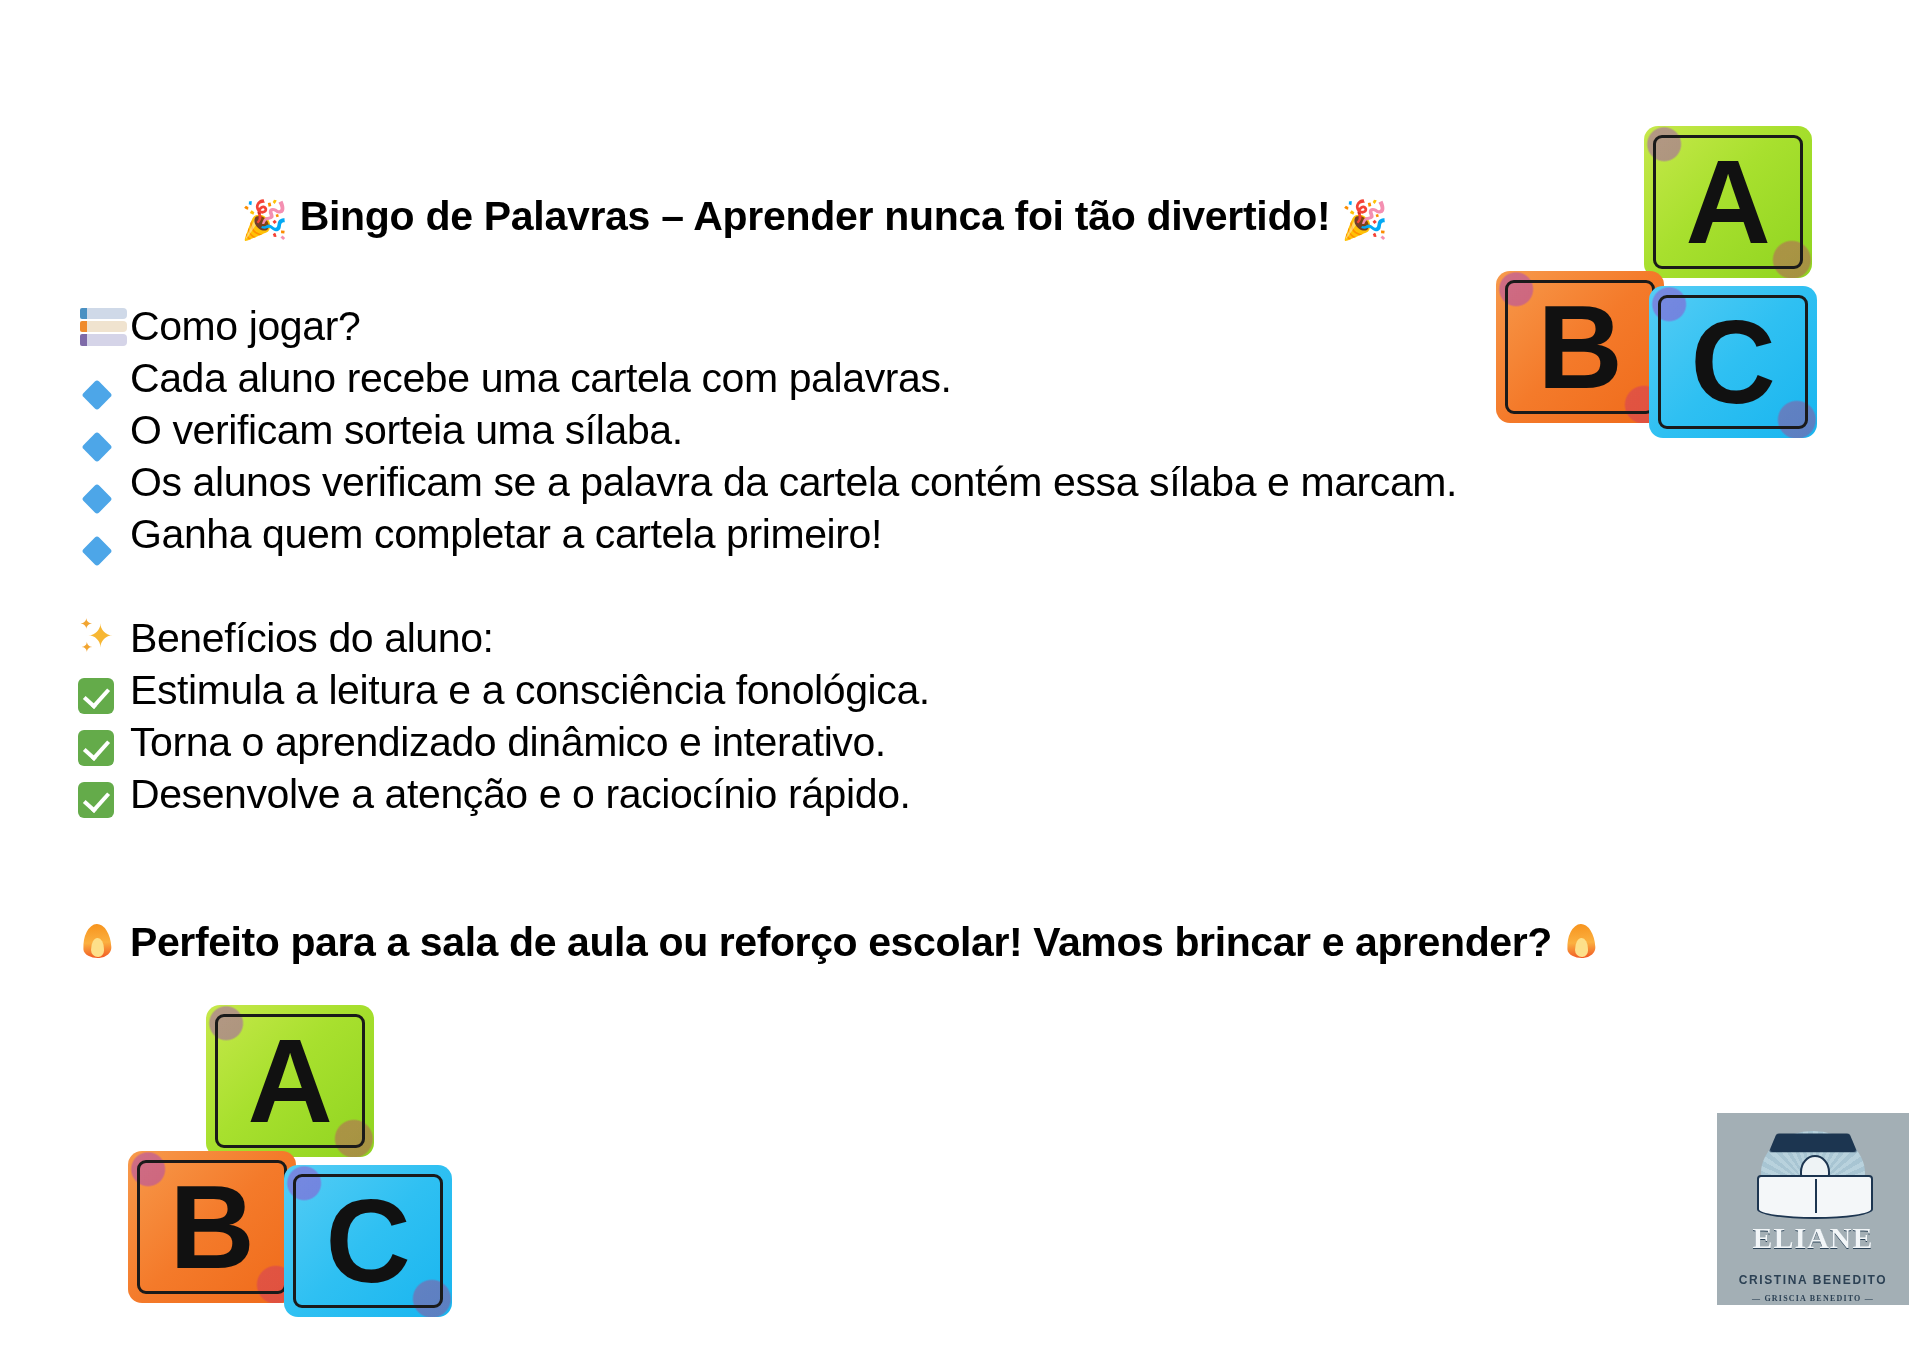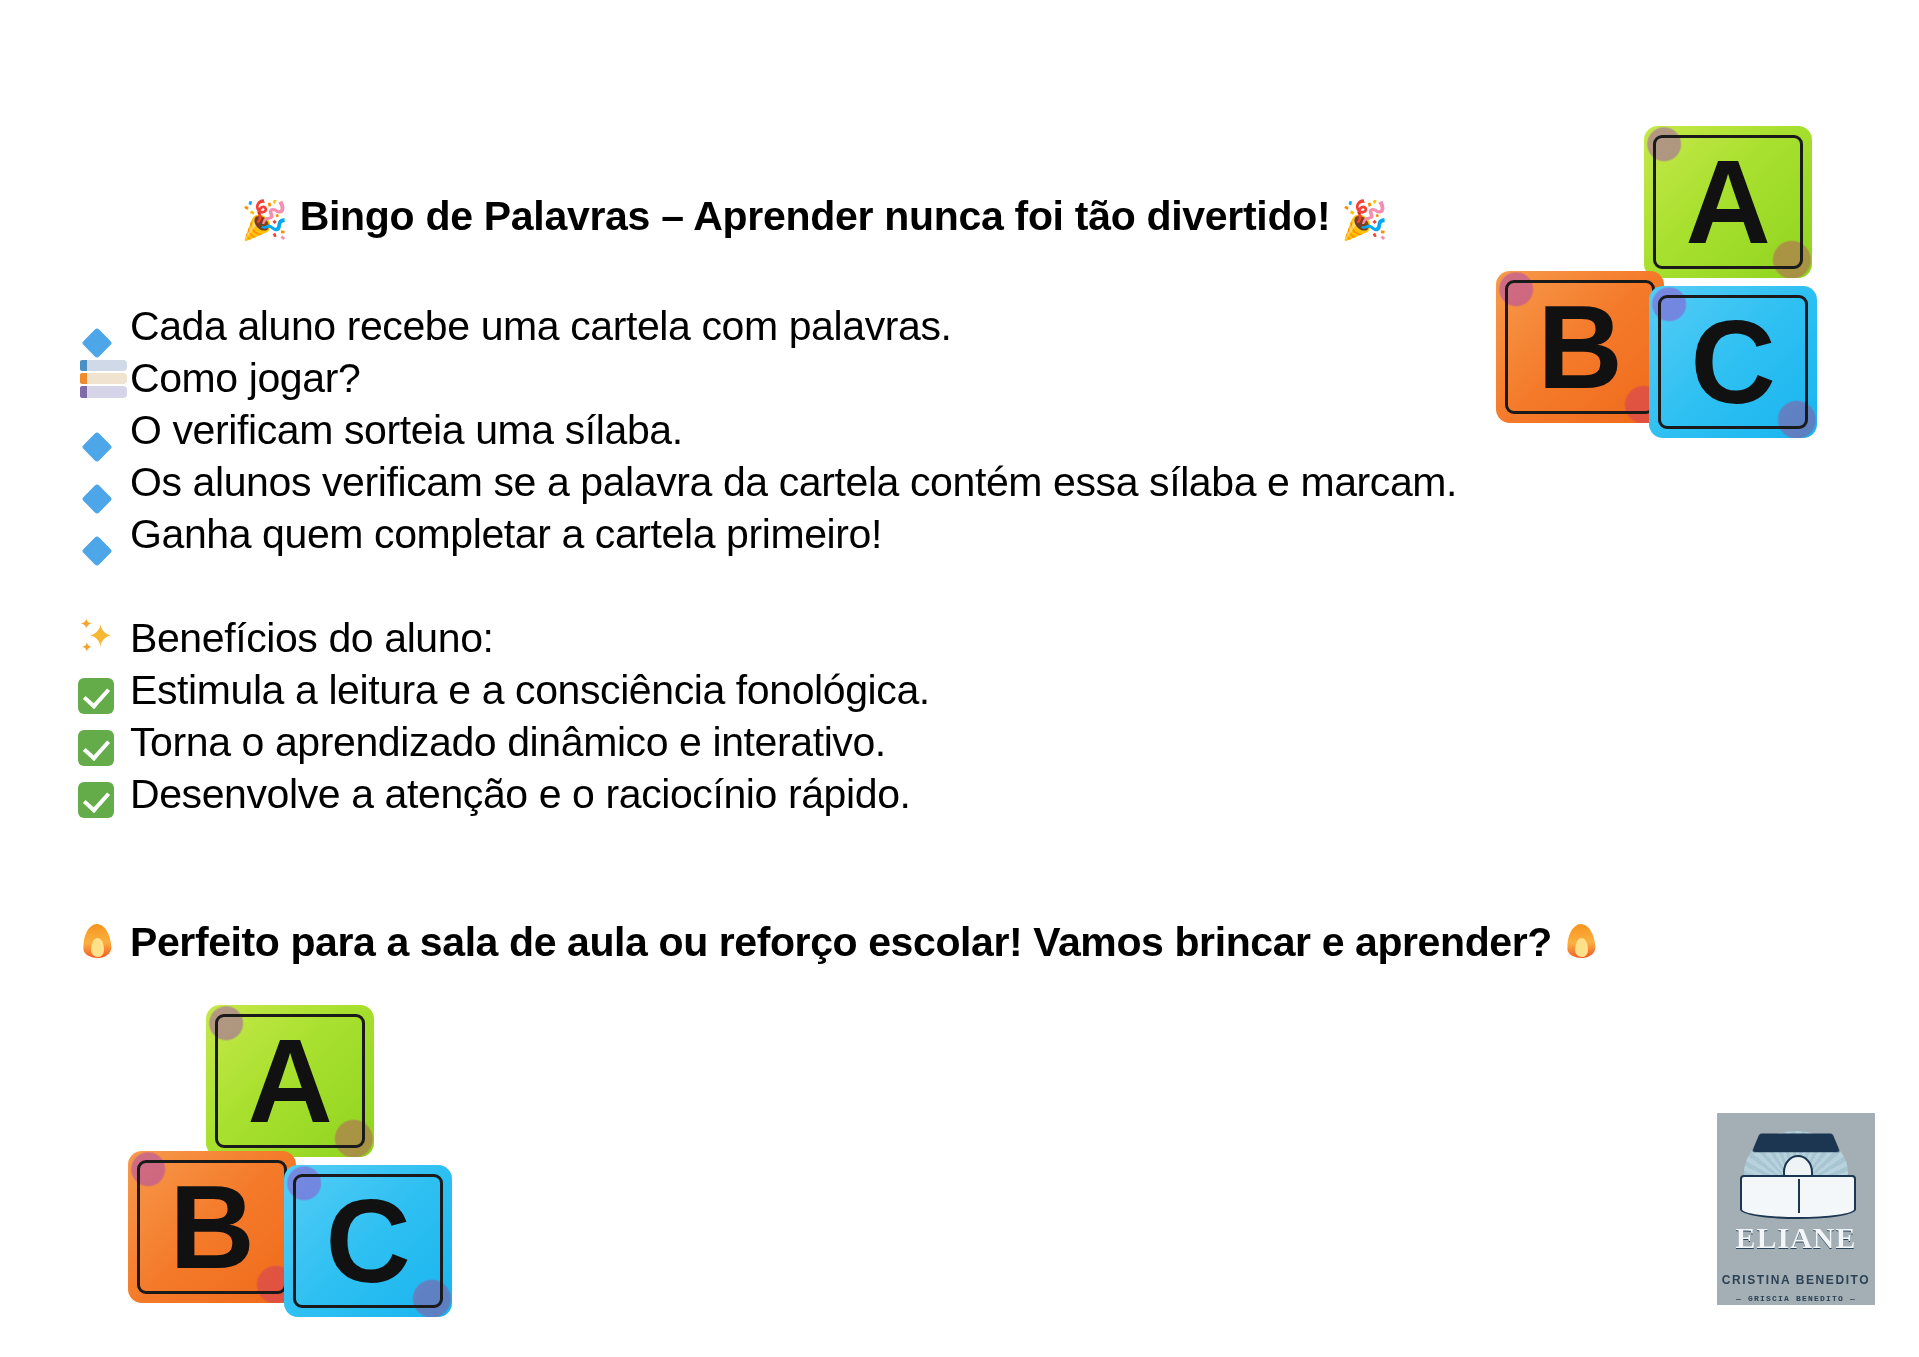--- a/index.html
+++ b/index.html
@@ -156,21 +156,21 @@
       radial-gradient(circle at 12% 12%, rgba(160,60,200,.55) 0 8%, transparent 9%),
       radial-gradient(circle at 88% 88%, rgba(200,40,120,.45) 0 9%, transparent 10%);
     opacity:.85;
     pointer-events:none;
   }
 
   
   .watermark {
     position: absolute;
     left: 1717px; top: 1113px;
-    width: 158px; height: 192px;
+    width: 192px; height: 192px;
     background: #a3afb5;
     display: flex;
     flex-direction: column;
     align-items: center;
     justify-content: flex-start;
     padding-top: 14px;
     box-sizing: border-box;
   }
   .wm-art { position: relative; width: 118px; height: 92px; }
   .wm-rays {
@@ -217,21 +217,21 @@
   }
   .wm-sub {
     font-family: "Liberation Sans", sans-serif;
     font-size: 12px;
     font-weight: bold;
     color: #2c4154;
     letter-spacing: 1.6px;
     margin-top: 20px;
   }
   .wm-sub2 {
-    font-family: Liberation Mono, monospace;
+    font-family: Liberation Serif, serif;
     font-size: 8px;
     font-weight: bold;
     color: #2c4154;
     letter-spacing: 1.2px;
     margin-top: 7px;
   }
 </style>
 </head>
 <body>
 
@@ -255,29 +255,29 @@
   <div class="cube cube-c" style="left:153px; top:160px; width:168px; height:152px;">
     <div class="inner">
         <span style="font-size:118px;">C</span>
       </div>
   </div>
 </div>
 
 <div class="content">
 
   <div class="line">
-    <span class="glyph"><span class="ico-diamond"></span></span>
-    <span class="txt">Cada aluno recebe uma cartela com palavras.</span>
-  </div>
-
-  <div class="line">
     <span class="glyph">
       <span class="ico-books"><i class="b1"></i><i class="b2"></i><i class="b3"></i></span>
     </span>
     <span class="txt">Como jogar?</span>
+  </div>
+
+  <div class="line">
+    <span class="glyph"><span class="ico-diamond"></span></span>
+    <span class="txt">Cada aluno recebe uma cartela com palavras.</span>
   </div>
   <div class="line">
     <span class="glyph"><span class="ico-diamond"></span></span>
     <span class="txt">O verificam sorteia uma sílaba.</span>
   </div>
   <div class="line">
     <span class="glyph"><span class="ico-diamond"></span></span>
     <span class="txt">Os alunos verificam se a palavra da cartela contém essa sílaba e marcam.</span>
   </div>
   <div class="line">

